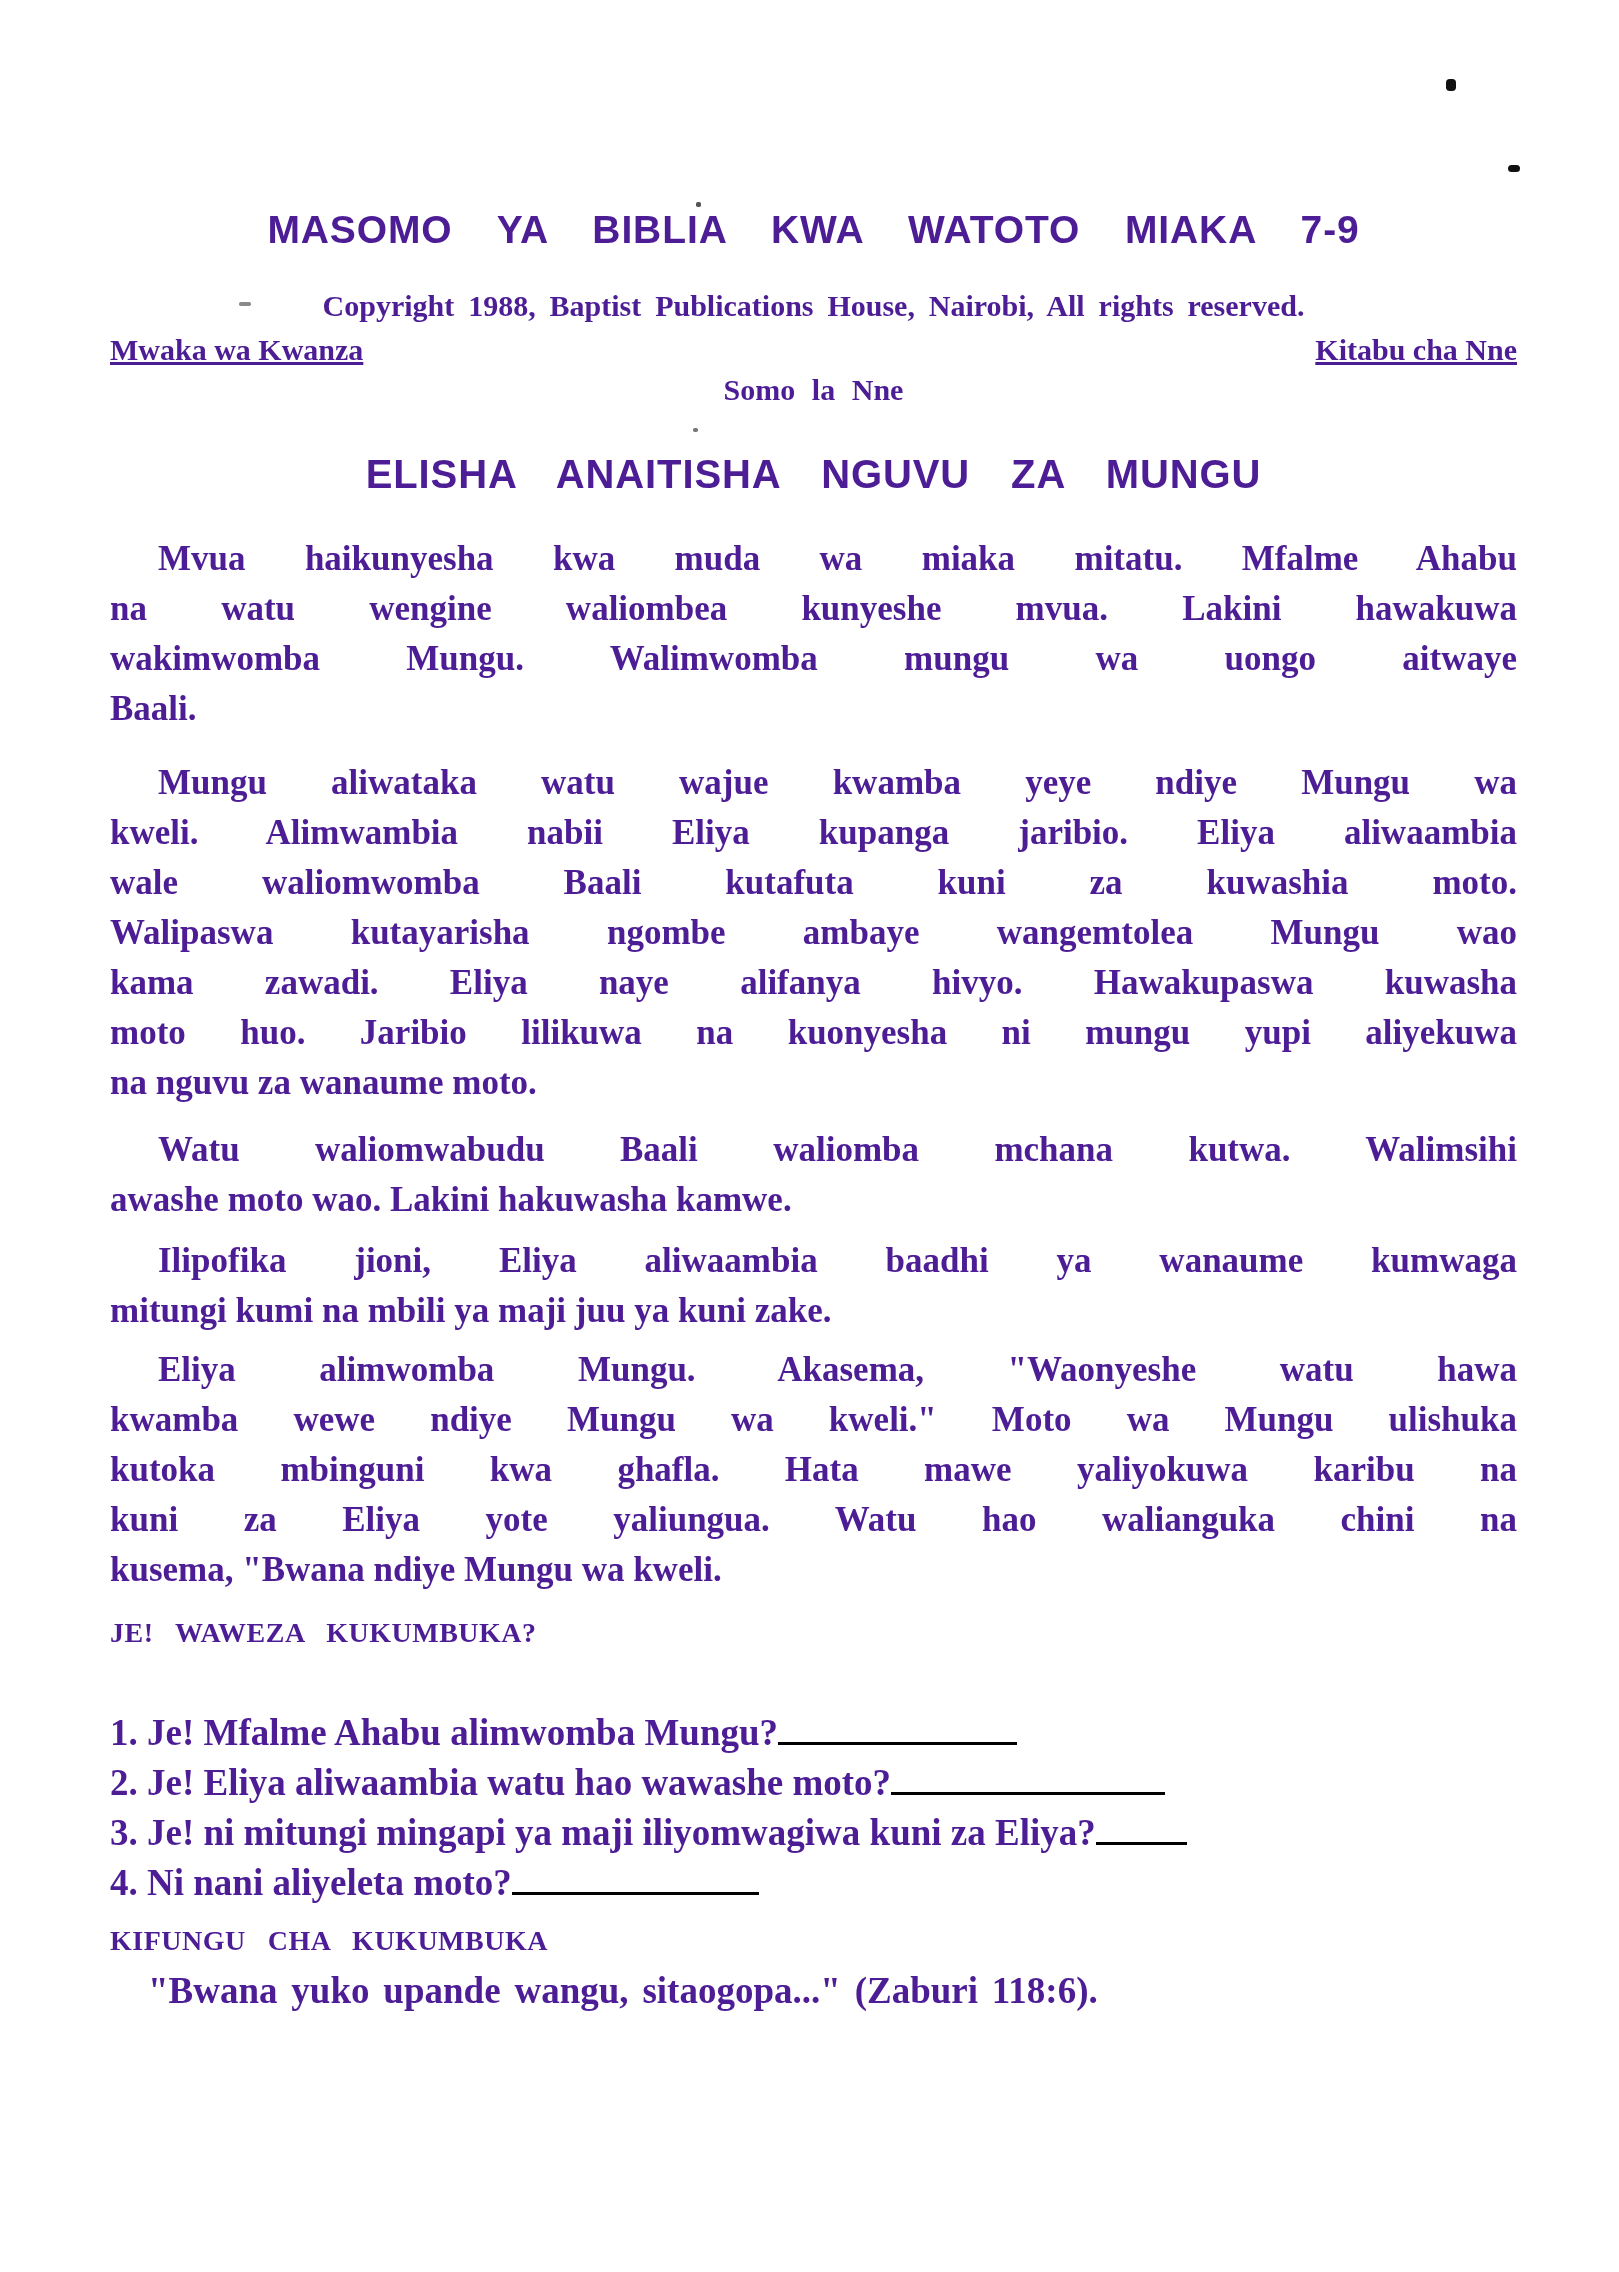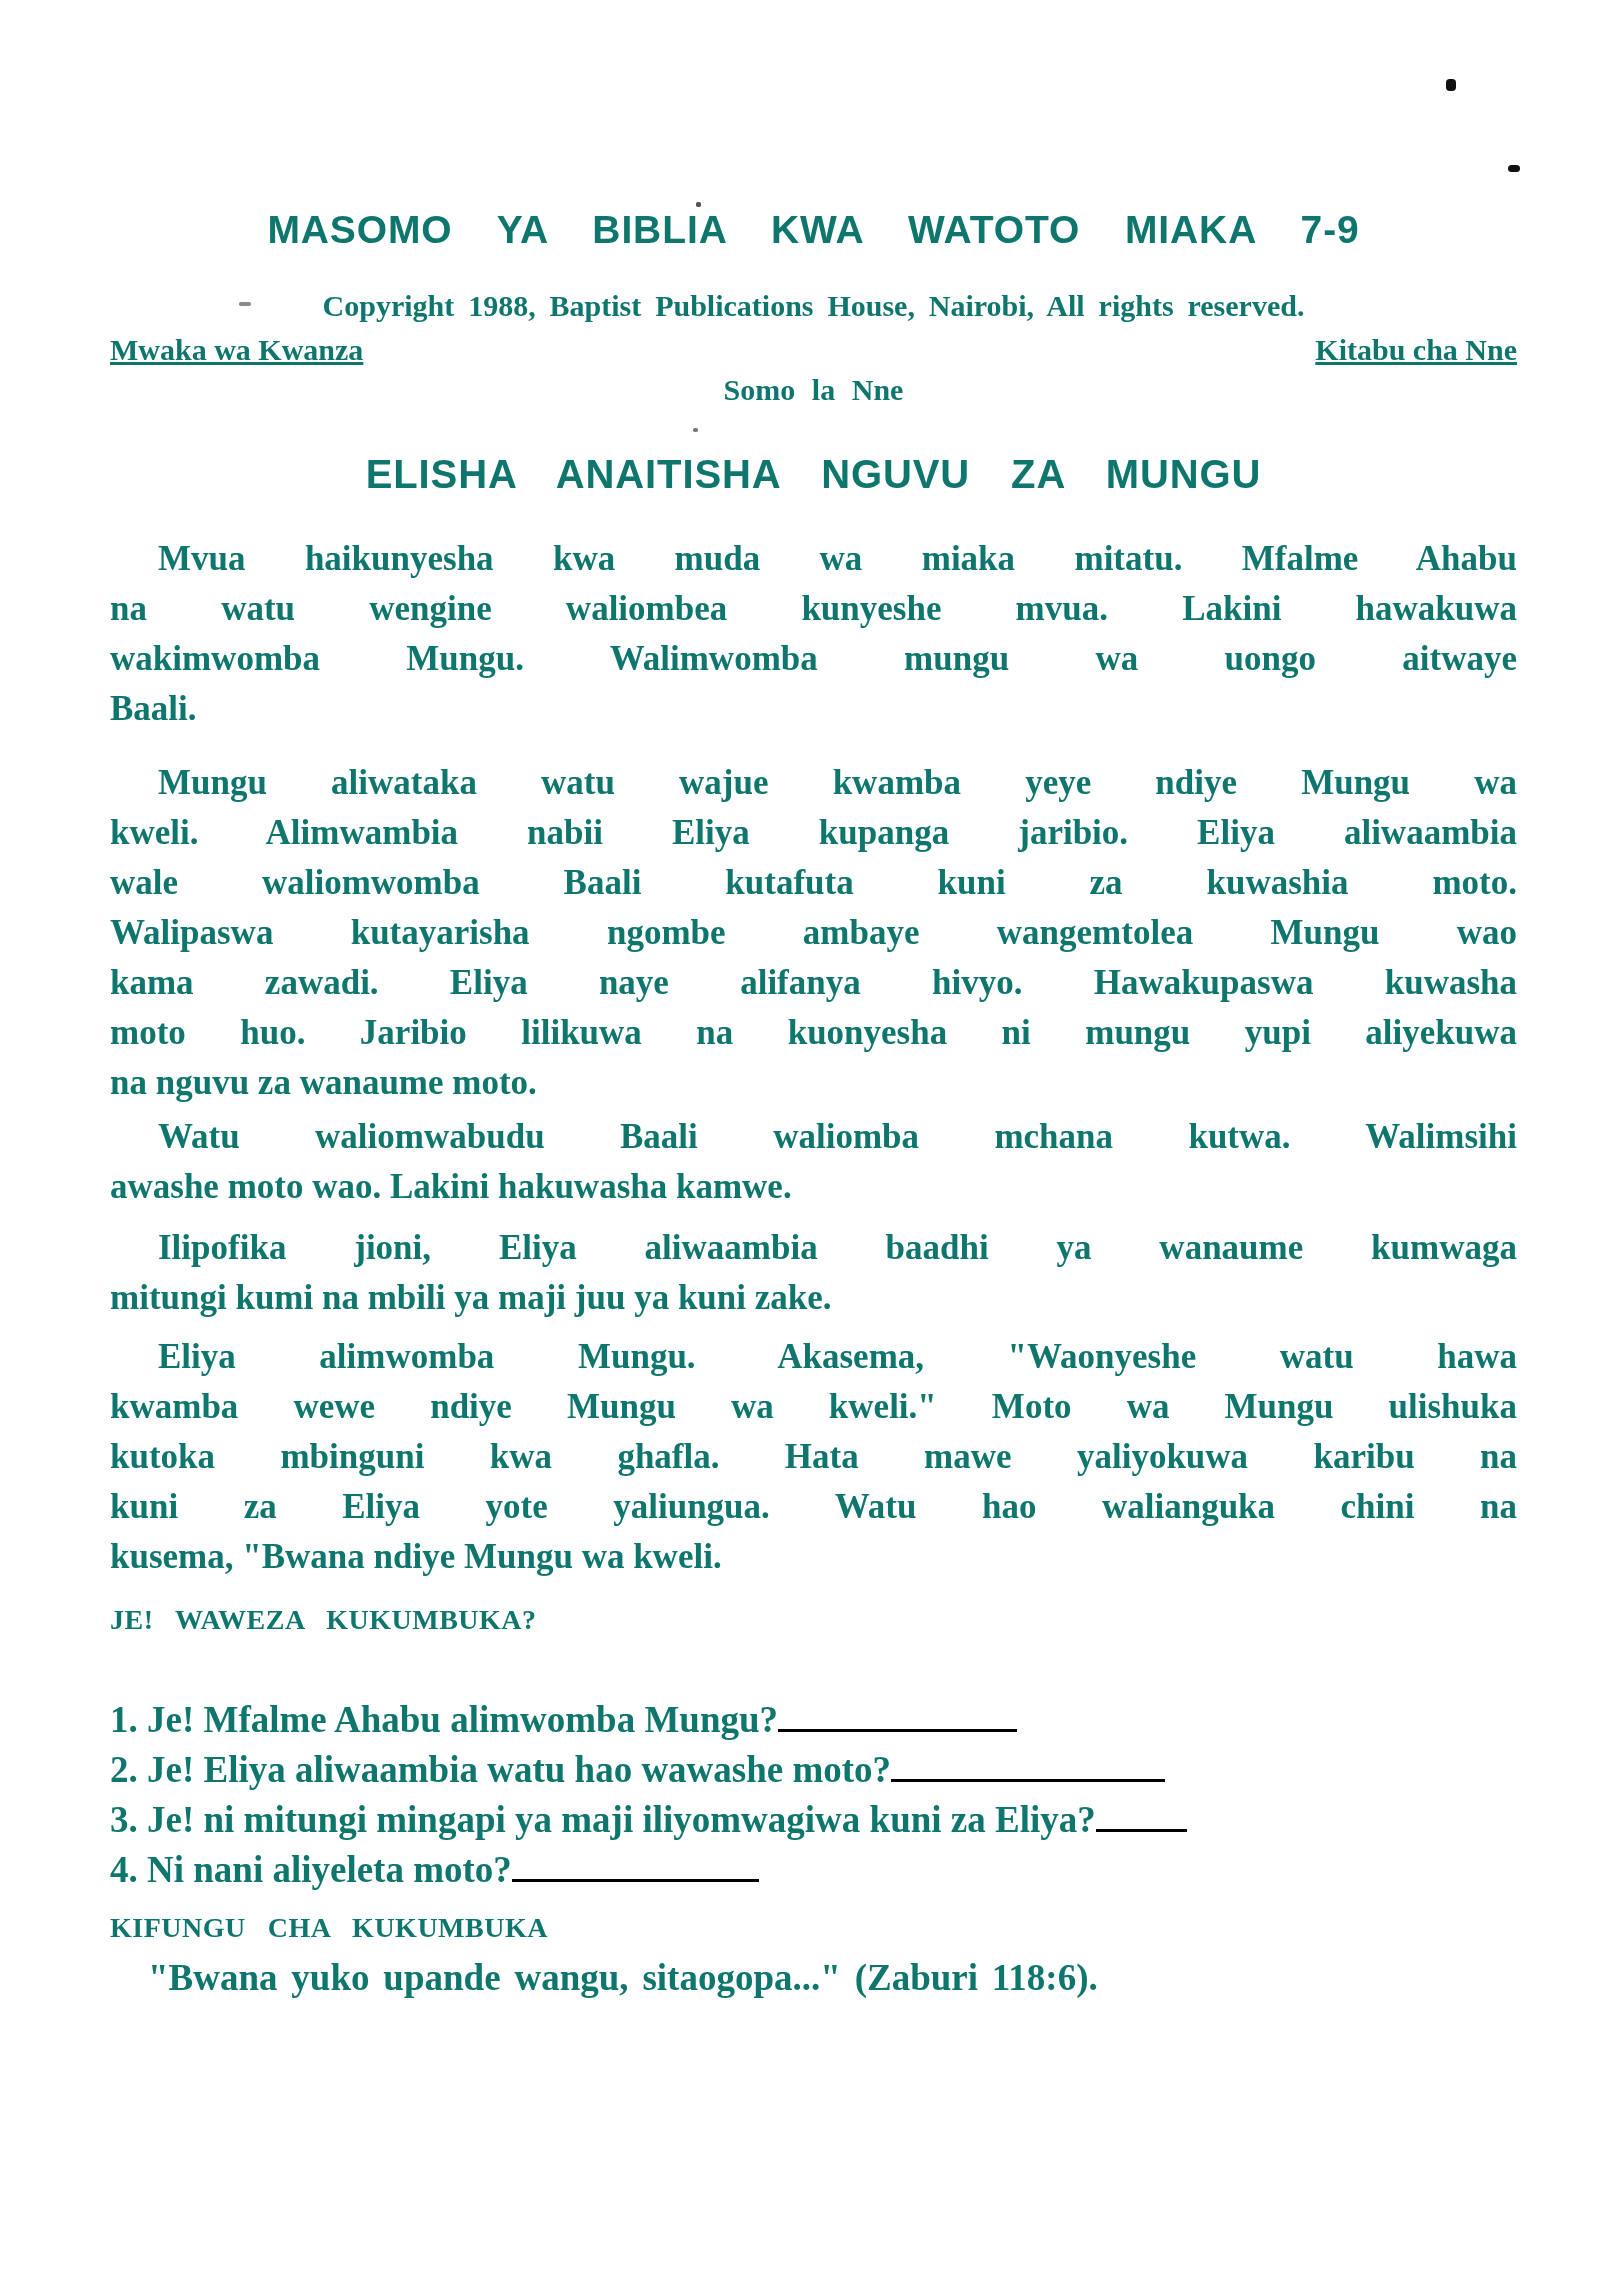--- a/index.html
+++ b/index.html
@@ -1,20 +1,20 @@
 <!DOCTYPE html>
 <html style="font-size:14.6px"><head>
 <meta charset="utf-8">
 <style>
   html,body{margin:0;padding:0;background:#888;}
   .page{
     position:relative;
     width:1619px;height:2272px;
     background:#ffffff;
-    color:#0f766e;
+    color:#4c1d95;
     overflow:hidden;
   }
   .content{
     position:absolute;
     left:110px;top:0;
     width:1407px;
   }
   
   .doc-title{
     margin-top:208px;
@@ -51,21 +51,21 @@
     letter-spacing:0.9px;
     white-space:nowrap;
   }
   
   .story{
     font:700 35px "Liberation Serif", serif;
   }
   .para{margin-top:11px;}
   .para.p1{margin-top:38px;}
   .para.p2{margin-top:24px;}
-  .para.p3{margin-top:4px;}
+  .para.p3{margin-top:17px;}
   .para.p5{margin-top:9.1px;}
   .line{
     line-height:50px;
     text-align:justify;
     text-align-last:justify;
   }
   .line.first{text-indent:48px;}
   .line.last{text-align-last:left;}
   
   .sec-heading{

